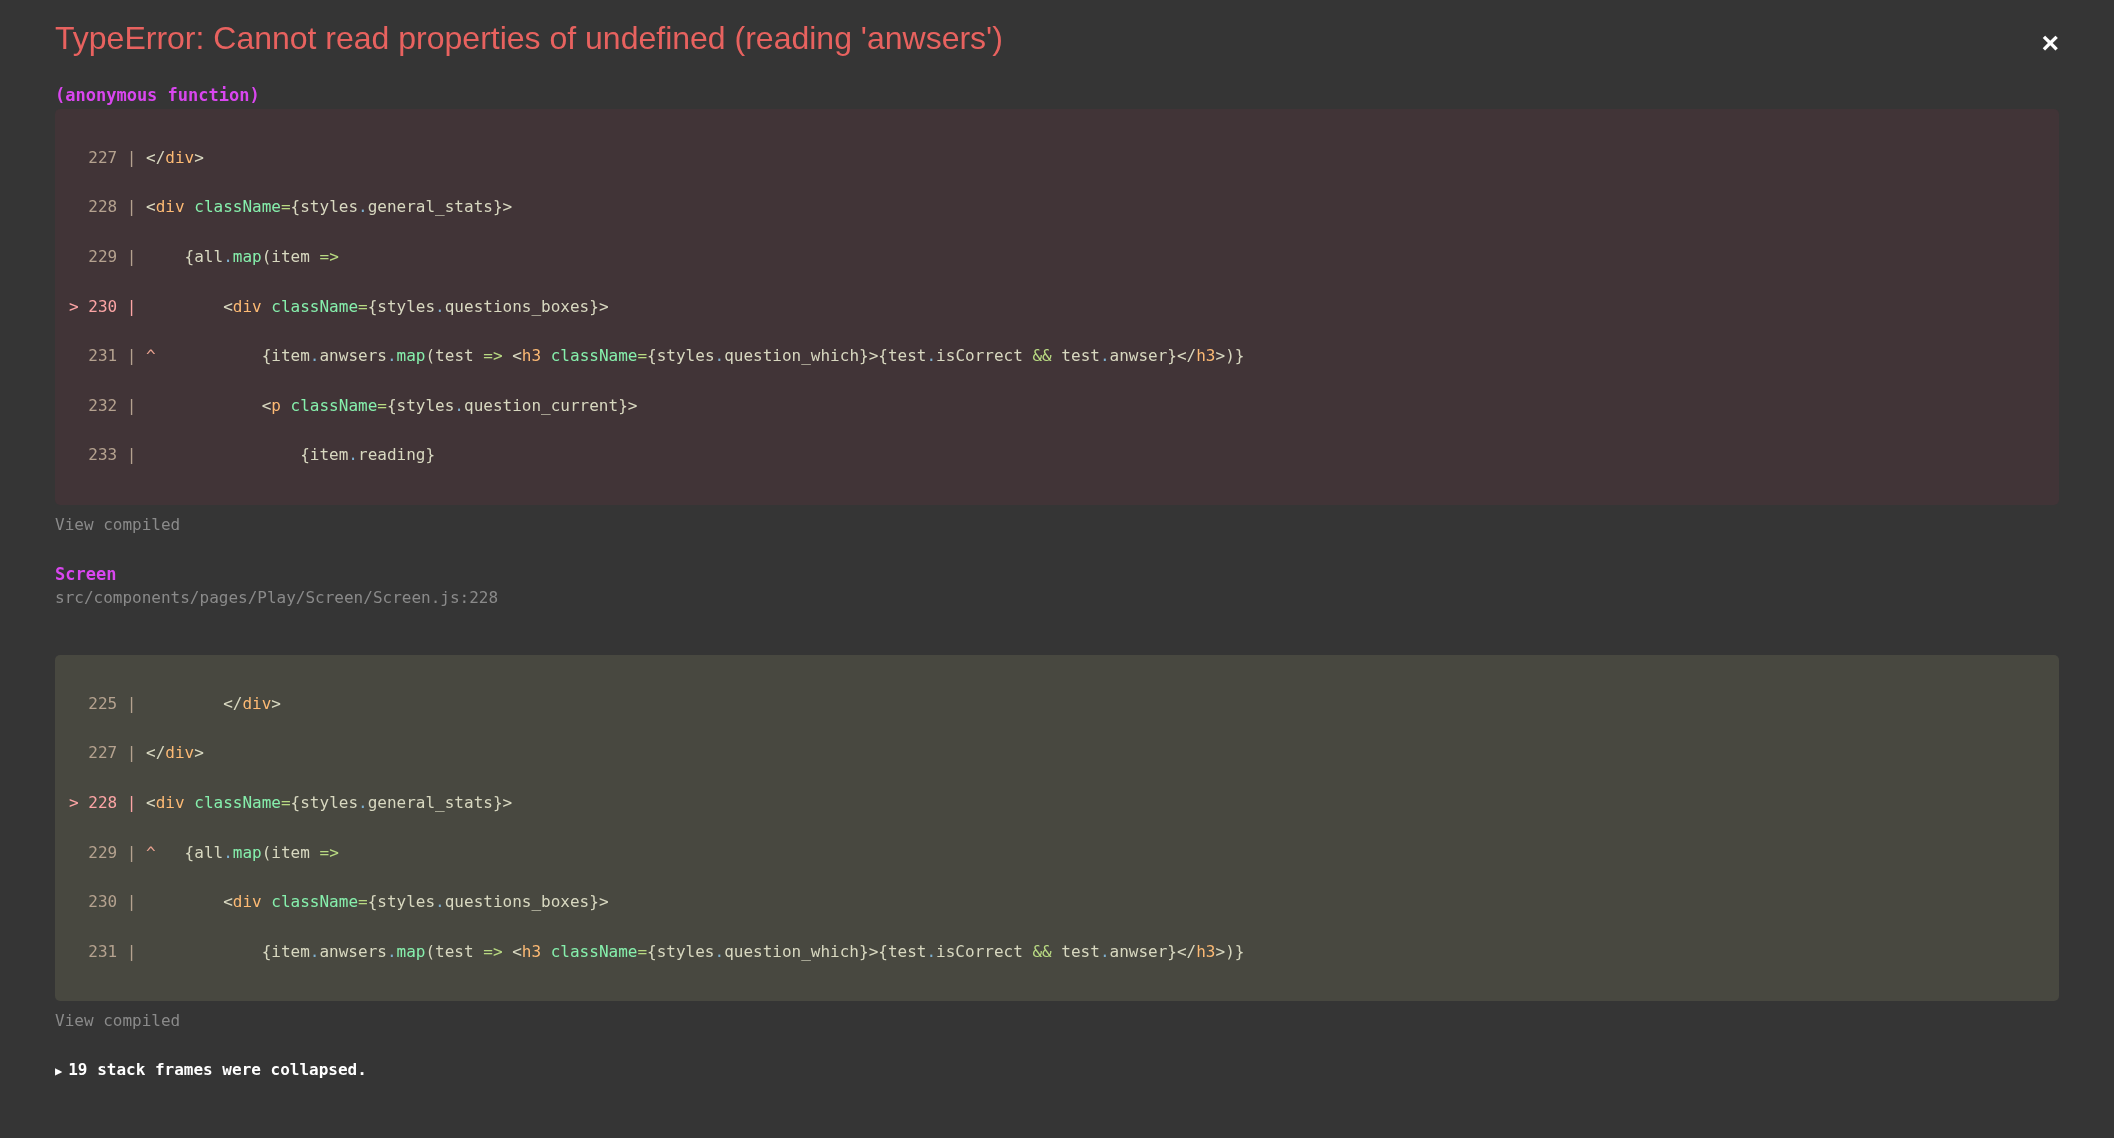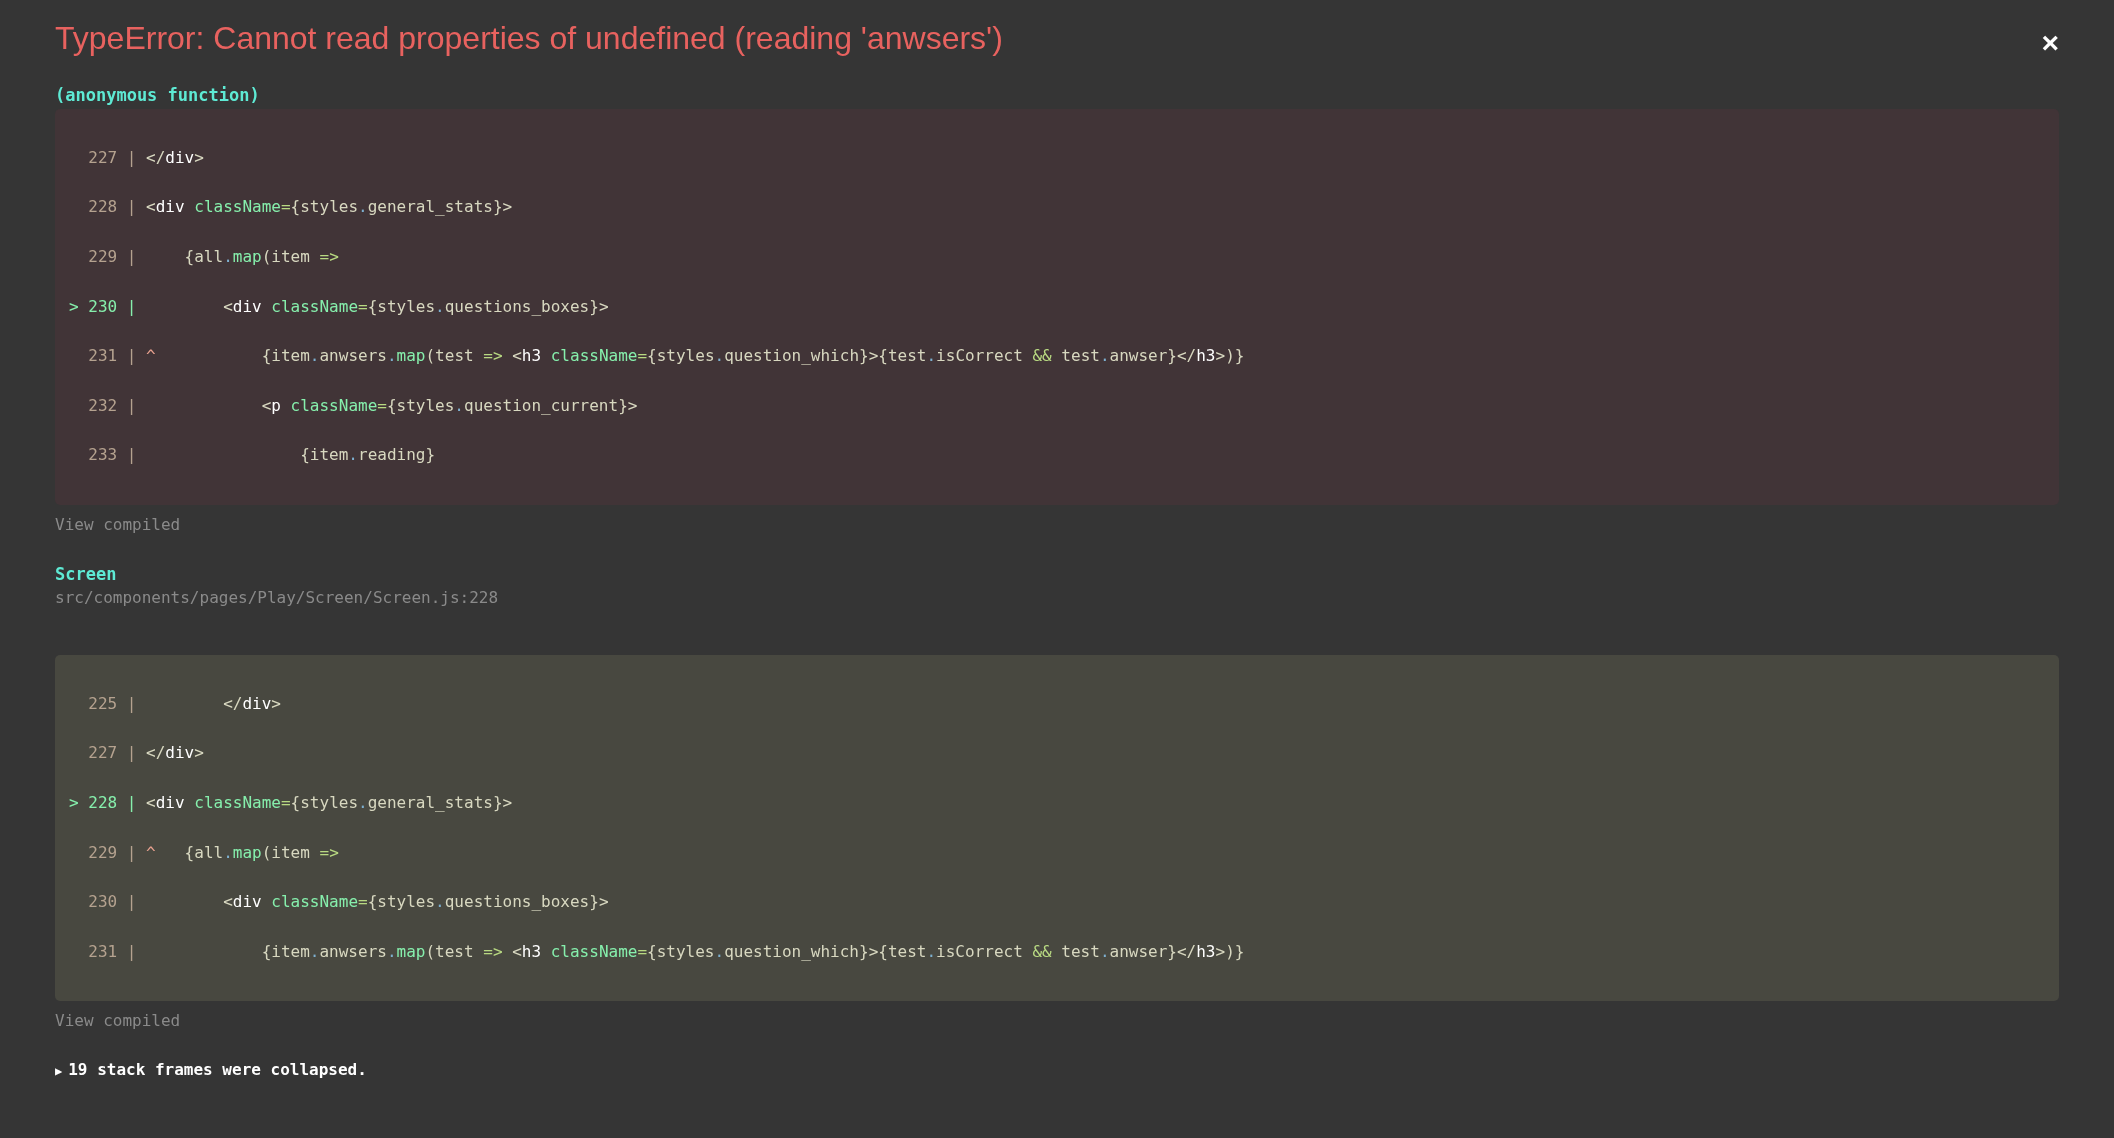--- a/index.html
+++ b/index.html
@@ -27,21 +27,21 @@
     position: absolute;
     top: 6px;
     right: 55px;
     color: #fff;
     font-size: 30px;
     font-weight: bold;
     cursor: pointer;
     font-family: -apple-system, Arial, sans-serif;
   }
   .frame-header {
-    color: #5eead4;
+    color: #d946ef;
     font-weight: bold;
     font-size: 17px;
     margin-bottom: 4px;
   }
   .frame-location {
     color: #8a8a8a;
     font-size: 16px;
     margin-bottom: 10px;
   }
   .code-block {
@@ -50,23 +50,23 @@
     margin-bottom: 10px;
     font-size: 16px;
     line-height: 1.55;
     white-space: pre;
     overflow-x: auto;
   }
   .code-block.highlighted { background: #413437; }
   .code-block.normal { background: #484840; margin-top: 48px; }
   .code-line { display: block; }
   .gutter { color: #b5a28f; }
-  .gutter-hl { color: #86efac; }
+  .gutter-hl { color: #fca5a5; }
   .tag-punct { color: #d8d8c0; }
-  .tag-name { color: #ffffff; }
+  .tag-name { color: #fdba74; }
   .attr-name { color: #86efac; }
   .attr-punct { color: #b8d982; }
   .brace { color: #d8d8c0; }
   .ident { color: #d8d8c0; }
   .dot { color: #7db0d0; }
   .prop { color: #d8d8c0; }
   .arrow { color: #b8d982; }
   .op { color: #b8d982; }
   .caret { color: #e8a18f; }
   .view-compiled {

